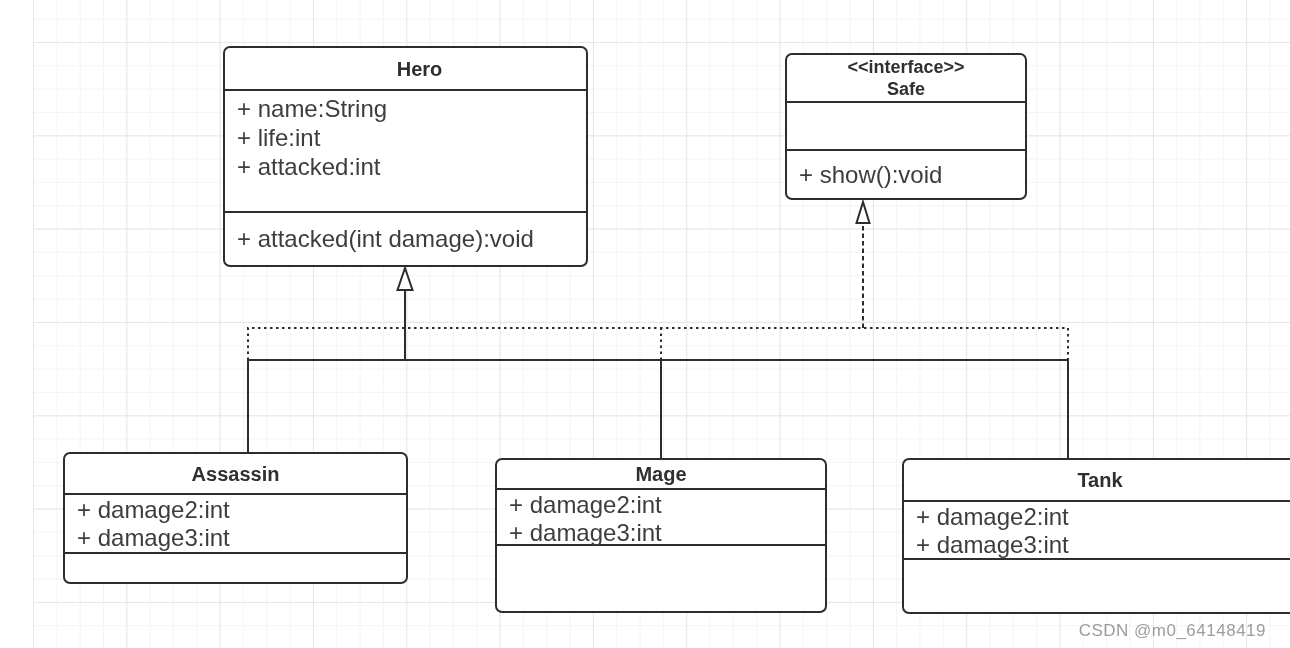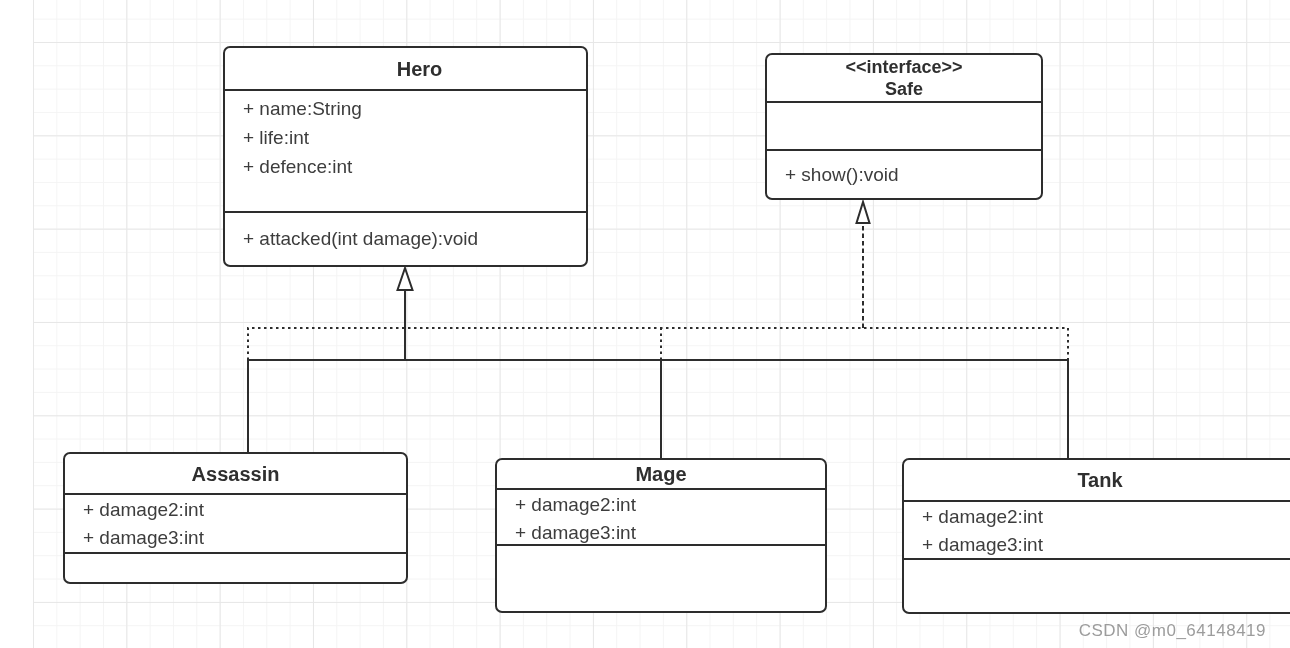--- a/index.html
+++ b/index.html
@@ -64,22 +64,22 @@
     border-bottom: 2px solid #2d2d2d;
   }
   .uml-methods {
     flex: 1;
     display: flex;
     flex-direction: column;
     justify-content: center;
     border-radius: 7px;
   }
   .member {
-    font-size: 19px;
-    padding-left: 18px;
+    font-size: 24px;
+    padding-left: 12px;
     white-space: nowrap;
     color: #3d3d3d;
   }
   .lh29 .member { line-height: 29px; }
   .lh28 .member { line-height: 28px; }
   .watermark {
     position: absolute;
     right: 24px;
     bottom: 7px;
     font-size: 17px;
@@ -101,28 +101,28 @@
 
   <polygon points="405,268 397.5,290 412.5,290" fill="#ffffff" stroke="#2d2d2d" stroke-width="2"></polygon>
   <polygon points="863,202 856.5,223 869.5,223" fill="#ffffff" stroke="#2d2d2d" stroke-width="2"></polygon>
 </svg>
 
 <div class="uml-class" style="left:223px; top:46px; width:365px; height:221px;">
   <div class="uml-title" style="height:43px;padding-left:28px;">Hero</div>
   <div class="uml-attrs lh29" style="height:122px; padding-top:3px;">
     <div class="member">+ name:String</div>
     <div class="member">+ life:int</div>
-    <div class="member">+ defence:int</div>
+    <div class="member">+ attacked:int</div>
   </div>
   <div class="uml-methods">
     <div class="member">+ attacked(int damage):void</div>
   </div>
 </div>
 
-<div class="uml-class" style="left:765px; top:53px; width:278px; height:147px;">
+<div class="uml-class" style="left:785px; top:53px; width:242px; height:147px;">
   <div class="uml-title" style="height:48px;">
     <div class="stereotype">&lt;&lt;interface&gt;&gt;</div>
     <div class="iface-name">Safe</div>
   </div>
   <div class="uml-attrs" style="height:48px;"></div>
   <div class="uml-methods">
     <div class="member">+ show():void</div>
   </div>
 </div>
 

